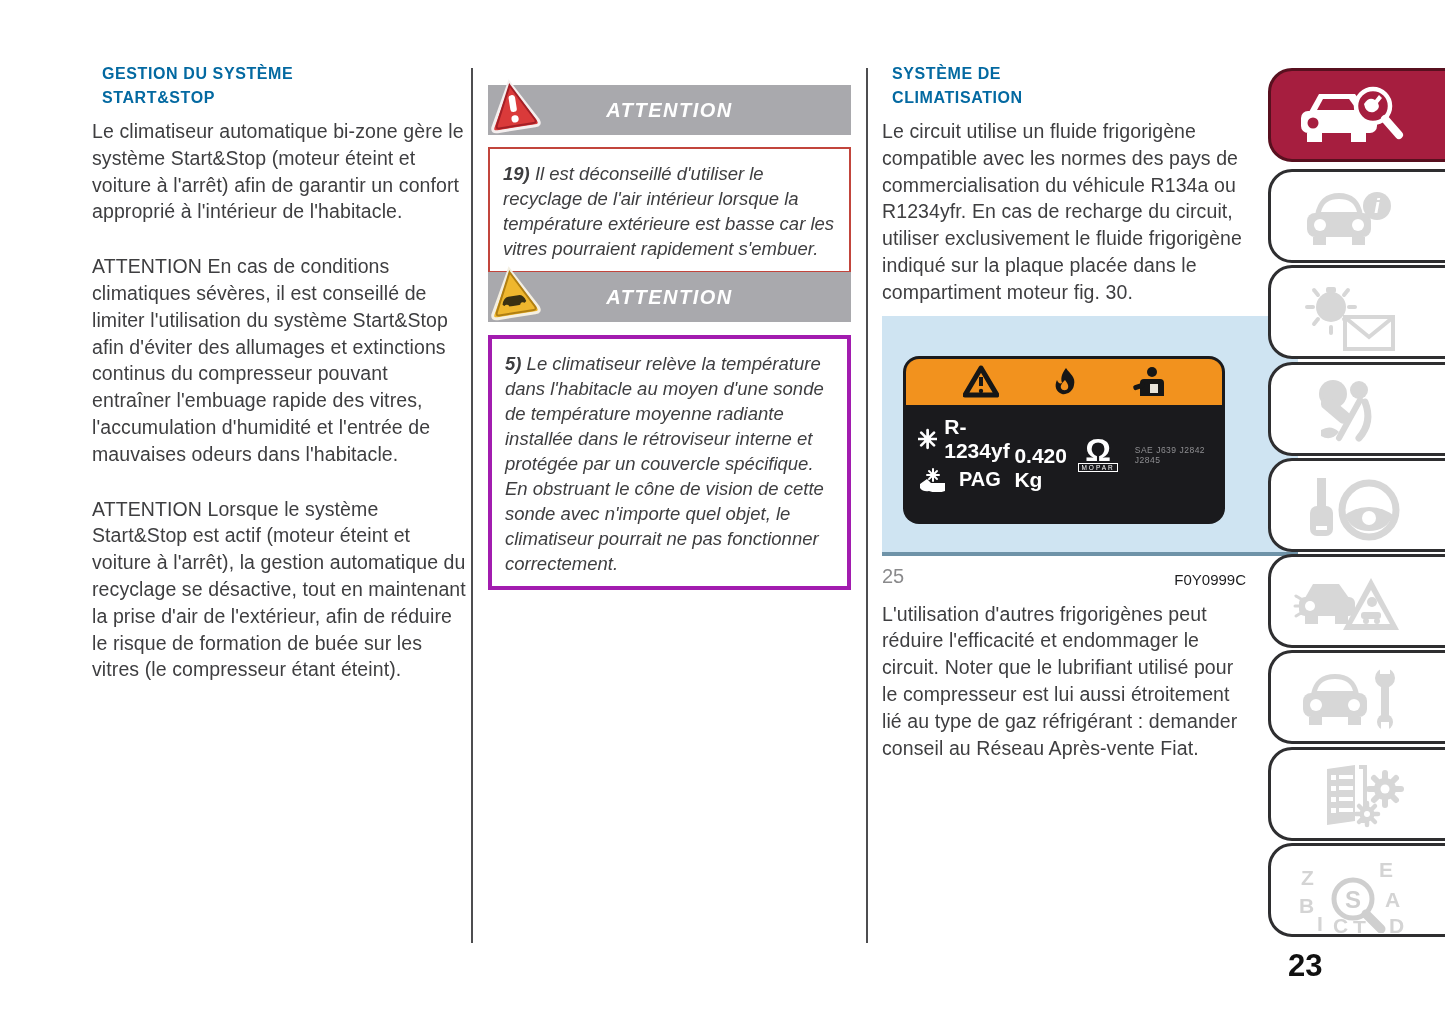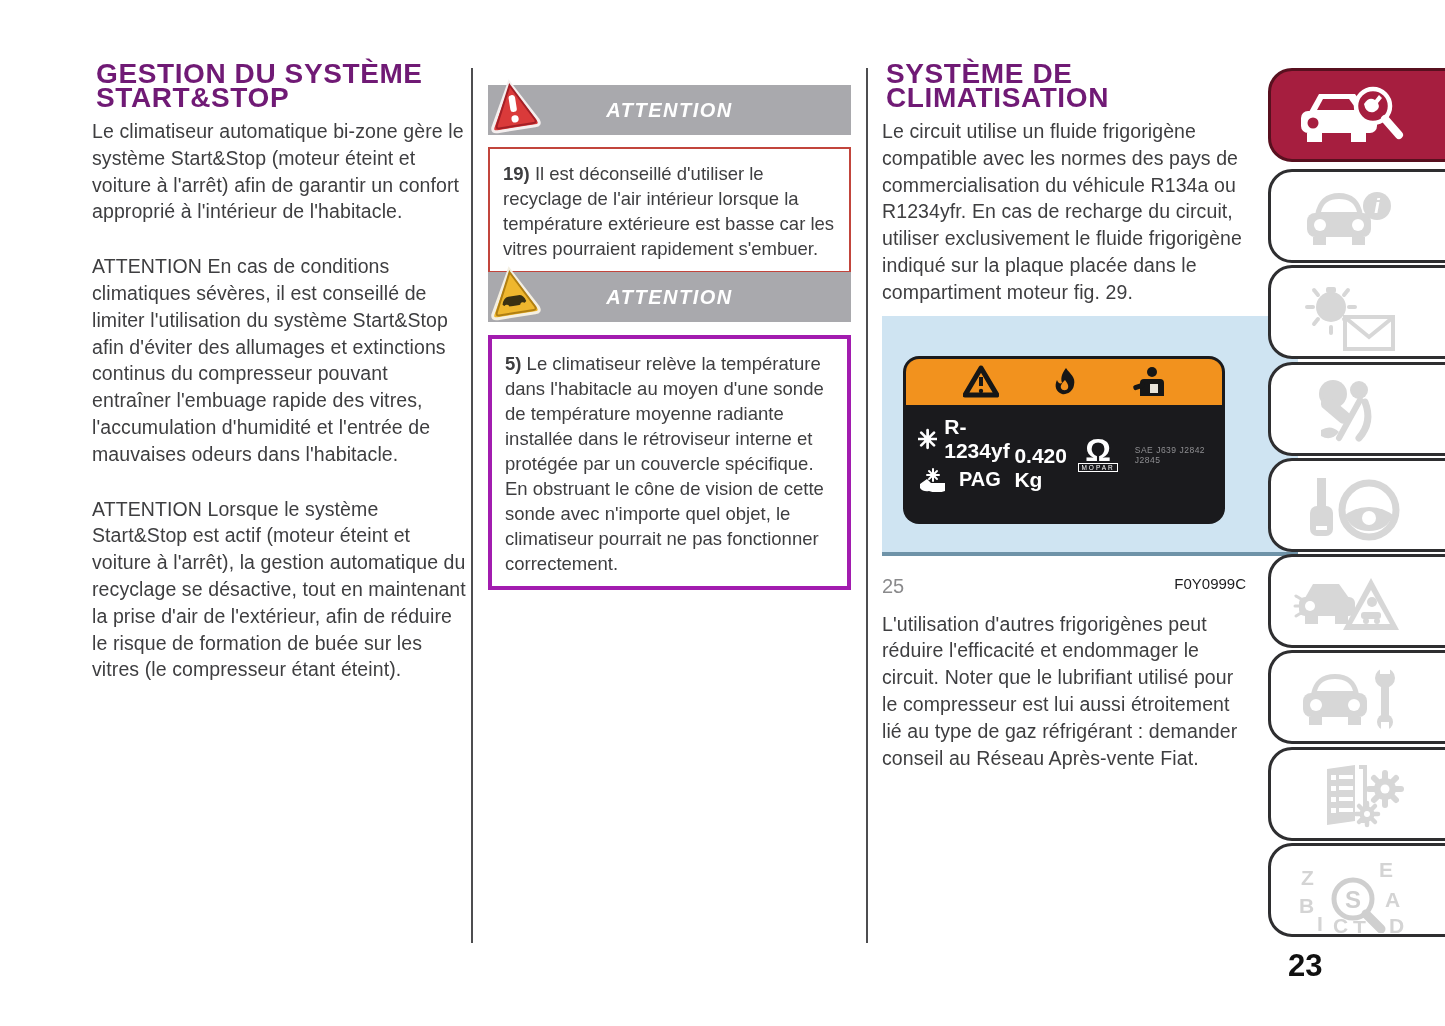--- a/index.html
+++ b/index.html
@@ -10,33 +10,33 @@
   
   .col { position:absolute; }
   .col-left  { left:92px;  top:62px; width:374px; }
   .col-mid   { left:488px; top:85px; width:363px; }
   .col-right { left:882px; top:62px; width:364px; }
 
   .v-divider { position:absolute; top:68px; width:2px; height:875px; background:#4e4e50; }
   .v-divider.d1 { left:471px; }
   .v-divider.d2 { left:866px; }
 
-  h2.sec-heading { margin:0 0 8px 4px; font-size:28px; line-height:24px; font-weight:bold;
-                   color:#701a75; letter-spacing:0.6px; }
+  h2.sec-heading { margin:0 0 8px 10px; font-size:16px; line-height:24px; font-weight:bold;
+                   color:#0369a1; letter-spacing:0.6px; }
   p.body-text { margin:0 0 28px 0; font-size:19.5px; line-height:26.8px; color:#3e3e40; letter-spacing:0.1px; }
 
   
   .warn-header { position:absolute; left:0; width:363px; height:50px; background:#a9a9ad;
                  display:flex; align-items:center; justify-content:center; }
   .warn-header .warn-title { color:#ffffff; font-weight:bold; font-style:italic; font-size:20px; letter-spacing:1.5px; }
   .warn-tri { position:absolute; left:-4px; top:-9px; width:58px; height:62px; }
   .warn-box { position:absolute; left:0; width:363px; background:#fff; padding:12px 13px 10px 13px; }
   .warn-box.red    { border:2px solid #c2453c; }
   .warn-box.yellow { border:4px solid #a21caf; }
-  .warn-text { margin:0; font-size:18.5px; line-height:25px; color:#3e3e40; }
+  .warn-text { margin:0; font-style:italic; font-size:18.5px; line-height:25px; color:#3e3e40; }
   .warn-text b { font-weight:bold; }
 
   .wh1 { top:0; }   .wb1 { top:62px; }
   .wh2 { top:187px; } .wb2 { top:250px; }
 
   
   .figure { position:relative; margin-top:10px; width:416px; height:240px; background:#cfe4f2;
             border-bottom:4px solid #6f93a8; }
   .plate { position:absolute; left:21px; top:40px; width:322px; height:168px; background:#1a1a1d;
            border-radius:16px; padding:3px; }
@@ -47,21 +47,21 @@
   .plate-left .row2 { margin-top:5px; }
   .plate-left .ref-code { color:#fff; font-weight:bold; font-size:21px; }
   .plate-left .oil-code { color:#fff; font-weight:bold; font-size:20px; }
   .plate-right { display:flex; align-items:center; }
   .plate-right .weight { color:#fff; font-weight:bold; font-size:21px; align-self:flex-end; }
   .mopar { display:flex; flex-direction:column; align-items:center; margin-top:1px; }
   .mopar .omega { color:#fff; font-weight:bold; font-size:32px; line-height:30px; }
   .mopar .mopar-name { color:#fff; font-size:6.5px; letter-spacing:2px; border:1px solid #fff;
                        padding:0 2px; margin-top:-2px; }
   .standards { color:#8f8f92; font-size:8.5px; margin-top:4px; letter-spacing:0.5px;margin-left:17px; }
-  .fig-caption { display:flex; justify-content:space-between; align-items:flex-start; margin-top:19px; }
+  .fig-caption { display:flex; justify-content:space-between; align-items:flex-end; margin-top:9px; }
   .fig-num  { color:#8a8a8c; font-size:20px; }
   .fig-code { color:#1c1c1e; font-size:15px; font-weight:normal; }
   .para-after-fig { margin-top:13px !important; }
 
   
   .tab { position:absolute; left:1268px; width:215px; height:94px; background:#ffffff;
          border:3px solid #2e2e30; border-radius:24px; color:#d7d7d7; }
   .tab.active { background:#a61e3f; border-color:#58101f; color:#ffffff; }
   .tab svg { position:absolute; left:12px; top:7px; }
 
@@ -120,21 +120,21 @@
     </div>
   </div>
 
   <div class="v-divider d2"></div>
 
   <div class="col col-right">
     <h2 class="sec-heading">
       <span>SYSTÈME DE</span><br>
       <span>CLIMATISATION</span>
     </h2>
-    <p class="body-text" style="margin-bottom:0;">Le circuit utilise un fluide frigorigène compatible avec les normes des pays de commercialisation du véhicule R134a ou R1234yfr. En cas de recharge du circuit, utiliser exclusivement le fluide frigorigène indiqué sur la plaque placée dans le compartiment moteur fig. 29.</p>
+    <p class="body-text" style="margin-bottom:0;">Le circuit utilise un fluide frigorigène compatible avec les normes des pays de commercialisation du véhicule R134a ou R1234yfr. En cas de recharge du circuit, utiliser exclusivement le fluide frigorigène indiqué sur la plaque placée dans le compartiment moteur fig. 30.</p>
 
     <div class="figure">
       <div class="plate">
         <div class="plate-band">
           <svg width="36" height="34" viewBox="0 0 36 34">
             <polygon points="18,3 34,30 2,30" fill="none" stroke="#161616" stroke-width="5" stroke-linejoin="round"></polygon>
             <rect x="16" y="12" width="4" height="9" fill="#161616"></rect>
             <circle cx="18" cy="26" r="2.2" fill="#161616"></circle>
           </svg>
           <svg width="26" height="30" viewBox="0 0 26 30">

